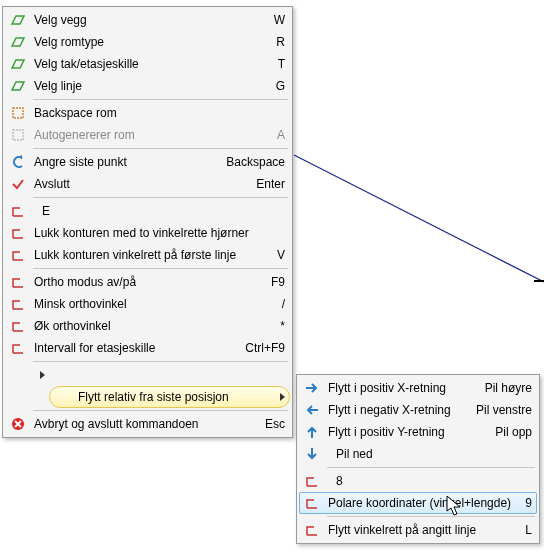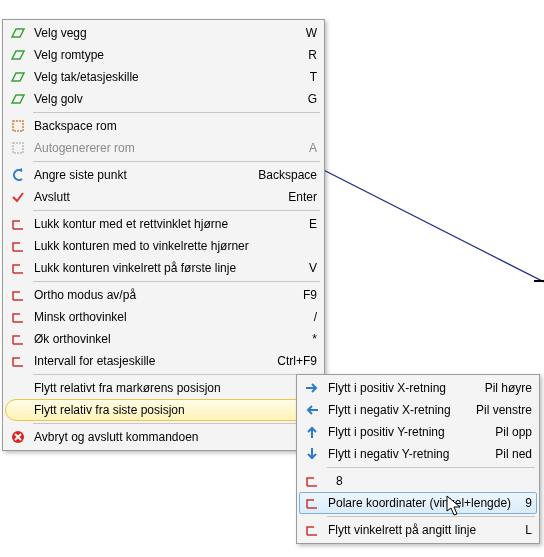--- a/index.html
+++ b/index.html
@@ -19,36 +19,37 @@
     background: #fff;
   }
   .canvas svg { position: absolute; left: 0; top: 0; }
   .menu {
     position: absolute;
     background: #f4f4f4;
     border: 1px solid #9b9b9b;
     box-shadow: 2px 2px 4px rgba(0,0,0,0.25);
     padding: 2px;
   }
-  .menu.main { left: 2px; top: 19px; width: 323px; }
+  .menu.main { left: 2px; top: 6px; width: 291px; }
   .menu.sub  { left: 296px; top: 374px; width: 244px; }
   .menu-item {
     display: flex;
     align-items: center;
     height: 22px;
     padding: 0 4px 0 2px;
     border: 1px solid transparent;
     cursor: default;
     color: #000;
   }
   .menu-item.disabled { color: #8a8a8a; }
   .menu-item.hover-main {
     background: linear-gradient(#fffde8, #fff3b6);
     border: 1px solid #e6c84f;
     border-radius: 11px;
+    margin-left: 44px;
   }
   .menu-item.hover-sub {
     background: linear-gradient(#eef6fd, #d8ecfb);
     border: 1px solid #7bb2e4;
     border-radius: 2px;
   }
   .icon-slot {
     width: 20px; height: 18px;
     flex: 0 0 20px;
     display: flex; align-items: center; justify-content: center;
@@ -113,21 +114,21 @@
       </span>
       <span class="label">Velg tak/etasjeskille</span>
       <span class="shortcut">T</span>
     </div>
     <div class="menu-item">
       <span class="icon-slot">
         <svg width="16" height="16">
           <path d="M2 12 L6 4 L14 4 L10 12 Z" fill="none" stroke="#3aa03a" stroke-width="1.5"></path>
         </svg>
       </span>
-      <span class="label">Velg golv</span>
+      <span class="label">Velg linje</span>
       <span class="shortcut">G</span>
     </div>
     <div class="separator"></div>
     <div class="menu-item">
       <span class="icon-slot">
         <svg width="16" height="16">
           <rect x="3" y="3" width="10" height="10" fill="none" stroke="#d08030" stroke-width="1.5" stroke-dasharray="2 1"></rect>
         </svg>
       </span>
       <span class="label">Backspace rom</span>
@@ -161,21 +162,20 @@
       <span class="label">Avslutt</span>
       <span class="shortcut">Enter</span>
     </div>
     <div class="separator"></div>
     <div class="menu-item">
       <span class="icon-slot">
         <svg width="16" height="16">
           <path d="M3 13 L3 5 L10 5 M3 13 L13 13" stroke="#c33" stroke-width="1.5" fill="none"></path>
         </svg>
       </span>
-      <span class="label">Lukk kontur med et rettvinklet hjørne</span>
       <span class="shortcut">E</span>
     </div>
     <div class="menu-item">
       <span class="icon-slot">
         <svg width="16" height="16">
           <path d="M3 13 L3 5 L10 5 M3 13 L13 13" stroke="#c33" stroke-width="1.5" fill="none"></path>
         </svg>
       </span>
       <span class="label">Lukk konturen med to vinkelrette hjørner</span>
     </div>
@@ -221,21 +221,20 @@
         <svg width="16" height="16">
           <path d="M3 13 L3 5 L10 5 M3 13 L13 13" stroke="#c33" stroke-width="1.5" fill="none"></path>
         </svg>
       </span>
       <span class="label">Intervall for etasjeskille</span>
       <span class="shortcut">Ctrl+F9</span>
     </div>
     <div class="separator"></div>
     <div class="menu-item">
       <span class="icon-slot"></span>
-      <span class="label">Flytt relativt fra markørens posisjon</span>
       <span class="arrow"></span>
     </div>
     <div class="menu-item hover-main">
       <span class="icon-slot"></span>
       <span class="label">Flytt relativ fra siste posisjon</span>
       <span class="arrow"></span>
     </div>
     <div class="separator"></div>
     <div class="menu-item">
       <span class="icon-slot">
@@ -275,21 +274,20 @@
       </span>
       <span class="label">Flytt i positiv Y-retning</span>
       <span class="shortcut">Pil opp</span>
     </div>
     <div class="menu-item">
       <span class="icon-slot">
         <svg width="16" height="16">
           <path d="M8 2 L8 12 M4 8 L8 12 L12 8" stroke="#2a7cc7" stroke-width="2" fill="none"></path>
         </svg>
       </span>
-      <span class="label">Flytt i negativ Y-retning</span>
       <span class="shortcut">Pil ned</span>
     </div>
     <div class="separator"></div>
     <div class="menu-item">
       <span class="icon-slot">
         <svg width="16" height="16">
           <path d="M3 13 L3 5 L10 5 M3 13 L13 13" stroke="#c33" stroke-width="1.5" fill="none"></path>
         </svg>
       </span>
       <span class="shortcut">8</span>

